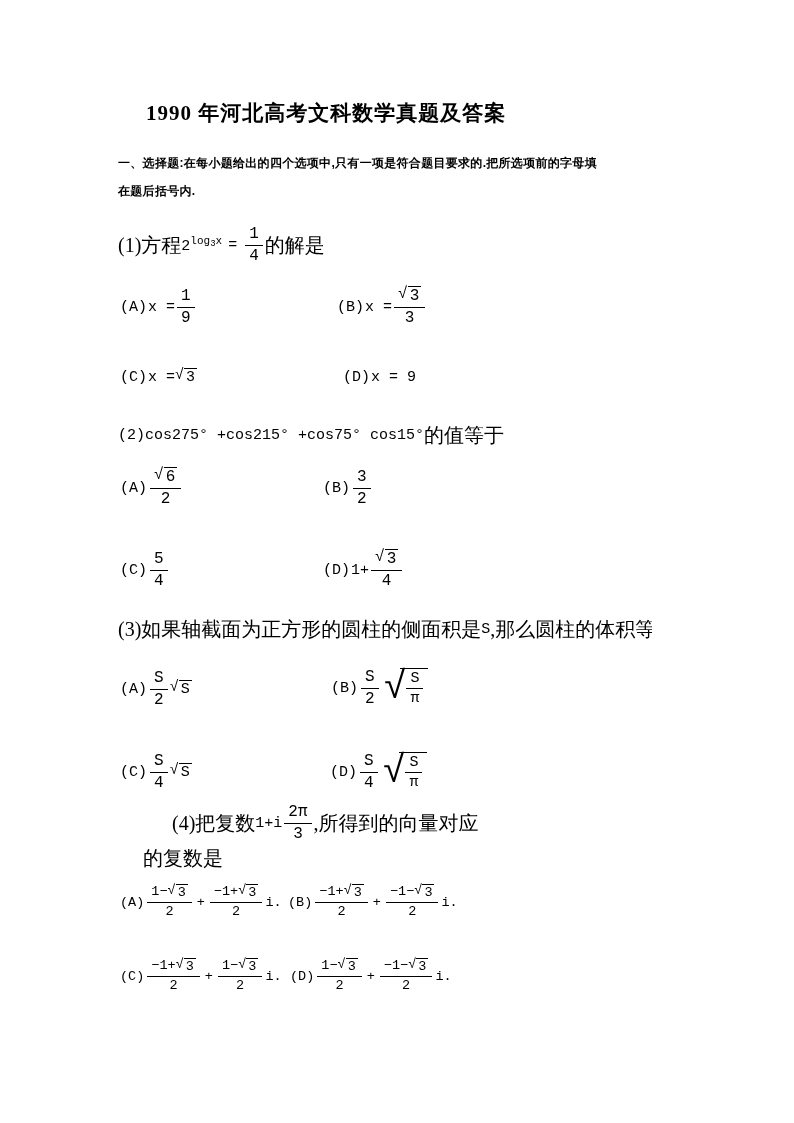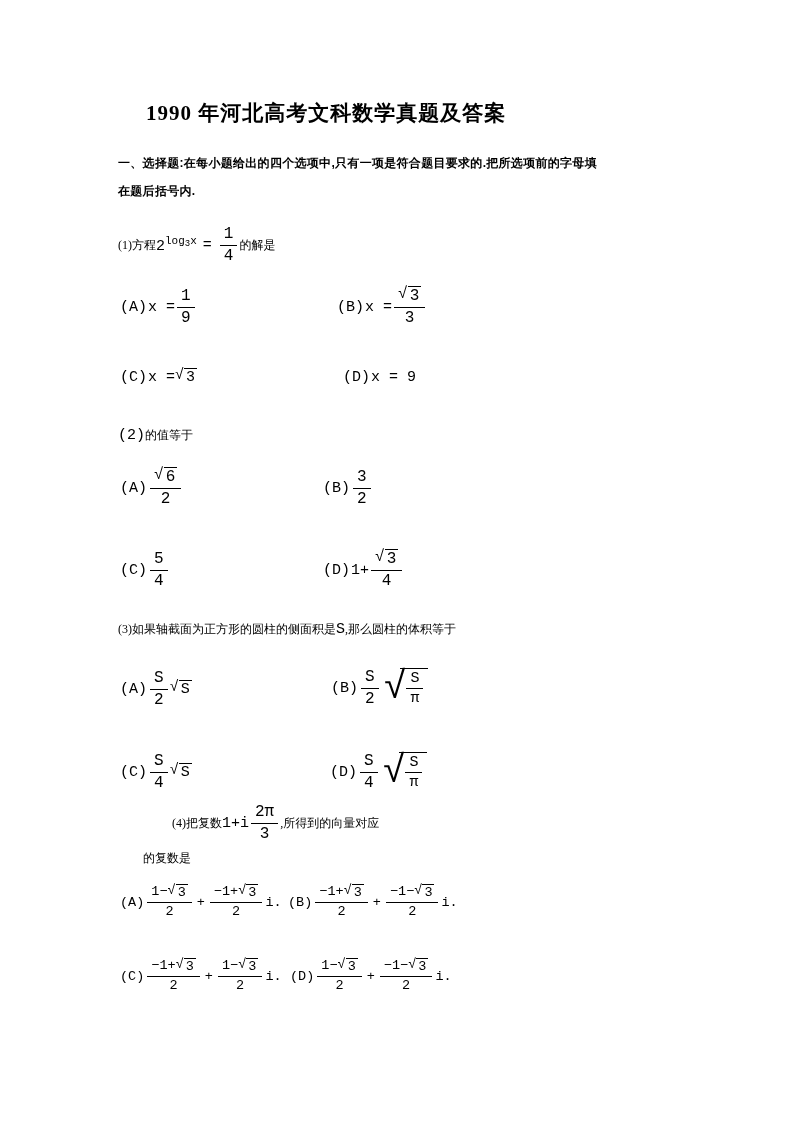--- a/index.html
+++ b/index.html
@@ -1,17 +1,17 @@
 <!DOCTYPE html>
 <html><head>
 <meta charset="utf-8">
 <style>
   html,body{margin:0;padding:0;background:#fff;}
   .page{position:relative;width:652px;height:1123px;background:#ffffff;color:#000;overflow:hidden;}
-  .cjk{font-family:"Liberation Serif","DejaVu Serif",serif;font-size:12px;color:#000;}
+  .cjk{font-family:"Liberation Serif","DejaVu Serif",serif;font-size:20px;color:#000;}
   .math{font-family:"Liberation Mono","DejaVu Sans Mono",monospace;font-size:15px;color:#000;}
   .row{position:absolute;display:flex;align-items:center;white-space:nowrap;}
   .title{position:absolute;left:0;right:0;text-align:center;font-family:"Liberation Serif","DejaVu Serif",serif;
          font-weight:bold;font-size:21px;letter-spacing:1px;}
   .intro{position:absolute;font-family:Liberation Sans, sans-serif;font-weight:bold;
          font-size:12px;white-space:nowrap;letter-spacing:0.3px;}
   .frac{display:inline-flex;flex-direction:column;align-items:stretch;text-align:center;
         font-family:"Liberation Mono","DejaVu Sans Mono",monospace;font-size:inherit;margin:0 2px;vertical-align:middle;}
   .frac .num{display:flex;justify-content:center;align-items:flex-start;padding:0 4px 1px;line-height:1.15;}
   .frac .den{display:block;padding:1px 4px 0;border-top:1px solid #000;line-height:1.15;}
@@ -79,20 +79,21 @@
         <span class="rad">3</span>
       </span>
   </div>
   <div class="row" style="left:343px;top:365px;height:24px;">
     <span class="math lbl">(D)</span>
     <span class="math">x = 9</span>
   </div>
 
   <div class="row" style="left:118px;top:424px;height:22px;">
     <span class="math">(2)</span>
+    <span class="math">cos275° +cos215° +cos75° cos15°</span>
     <span class="cjk"> 的值等于</span>
   </div>
 
   <div class="row" style="left:120px;top:463px;height:50px;">
     <span class="math lbl">(A)</span>
     <span class="frac">
         <span class="num">
           <span class="sqrt">
             <span class="sign">√</span>
             <span class="rad">6</span>

